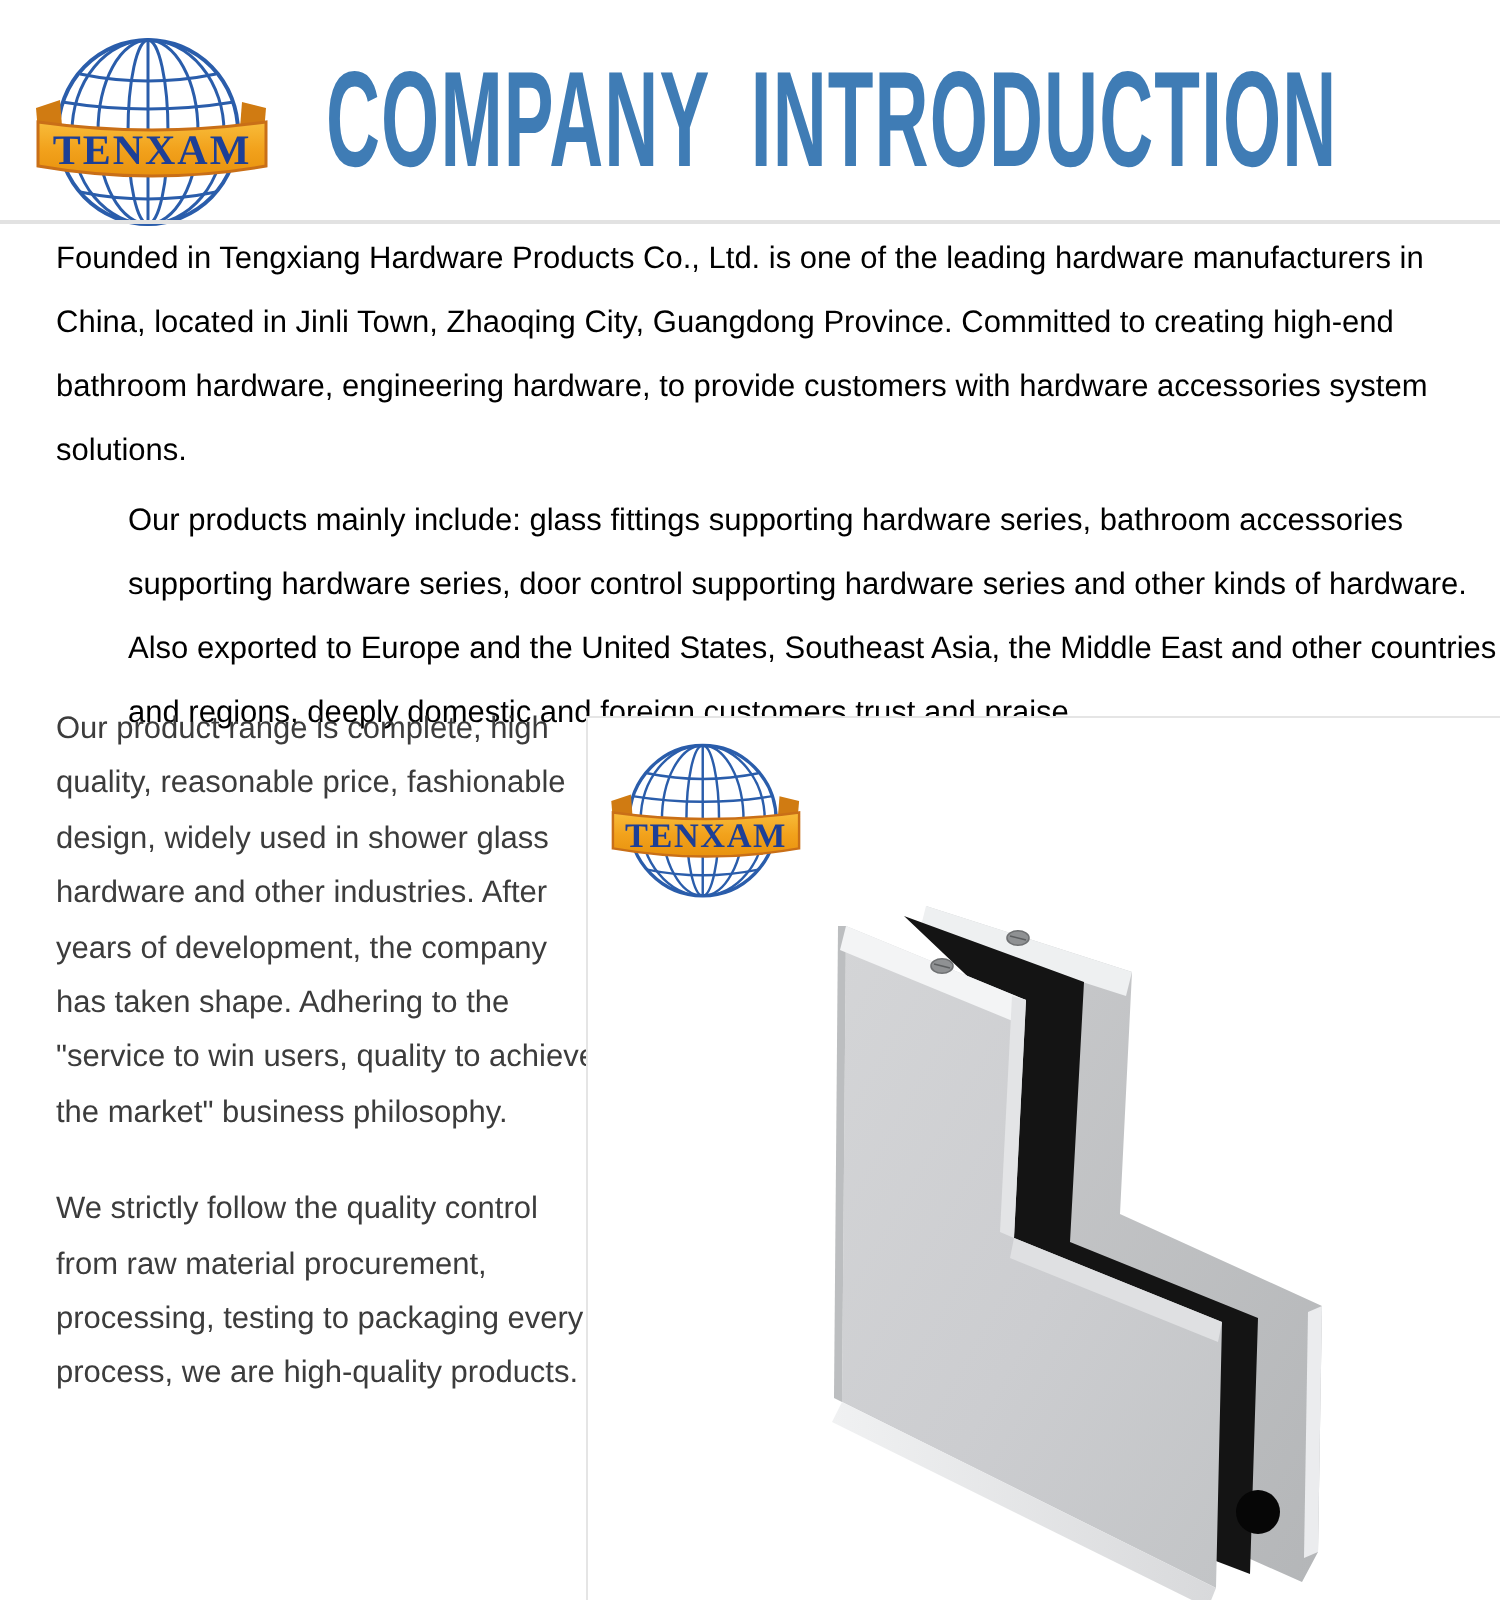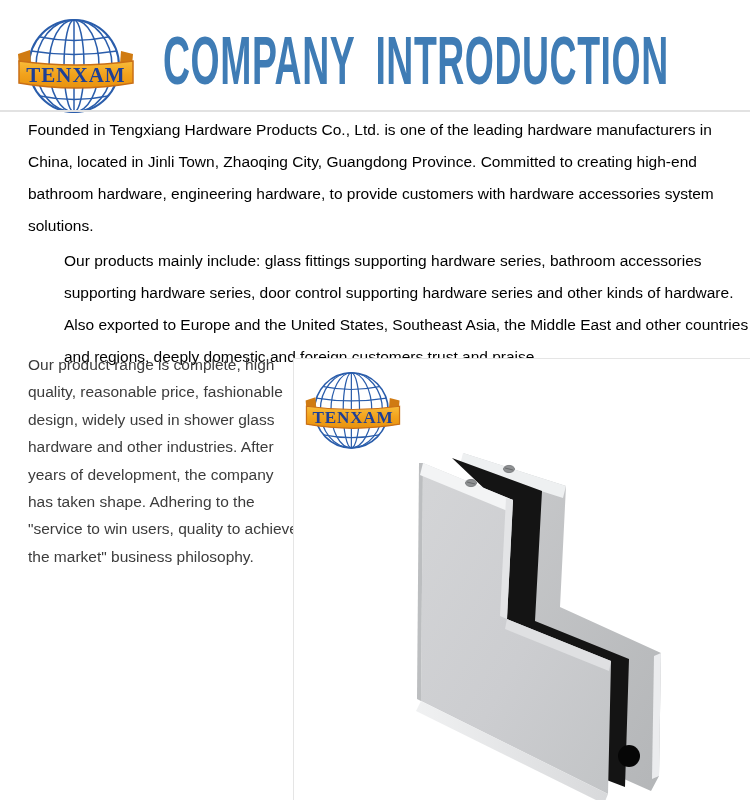--- a/index.html
+++ b/index.html
@@ -80,20 +80,21 @@
 
   <div class="page-title">COMPANY INTRODUCTION</div>
 
   <div class="header-divider"></div>
 
   <div class="para para1">Founded in Tengxiang Hardware Products Co., Ltd. is one of the leading hardware manufacturers in China, located in Jinli Town, Zhaoqing City, Guangdong Province. Committed to creating high-end bathroom hardware, engineering hardware, to provide customers with hardware accessories system solutions.</div>
   <div class="para para2">Our products mainly include: glass fittings supporting hardware series, bathroom accessories supporting hardware series, door control supporting hardware series and other kinds of hardware. Also exported to Europe and the United States, Southeast Asia, the Middle East and other countries and regions, deeply domestic and foreign customers trust and praise.</div>
 
   <div class="left-col">
     <div class="p3">Our product range is complete, high quality, reasonable price, fashionable design, widely used in shower glass hardware and other industries. After years of development, the company has taken shape. Adhering to the "service to win users, quality to achieve the market" business philosophy.</div>
+    <div class="p4">We strictly follow the quality control from raw material procurement, processing, testing to packaging every process, we are high-quality products.</div>
   </div>
 
   <div class="image-panel">
 
     <svg class="product-svg" viewBox="0 0 456 442">
       <defs>
         <linearGradient id="frontGrad" x1="0" y1="0" x2="1" y2="1">
           <stop offset="0" stop-color="#d4d5d7"></stop>
           <stop offset="0.55" stop-color="#cccdd0"></stop>
           <stop offset="1" stop-color="#c2c4c6"></stop>

